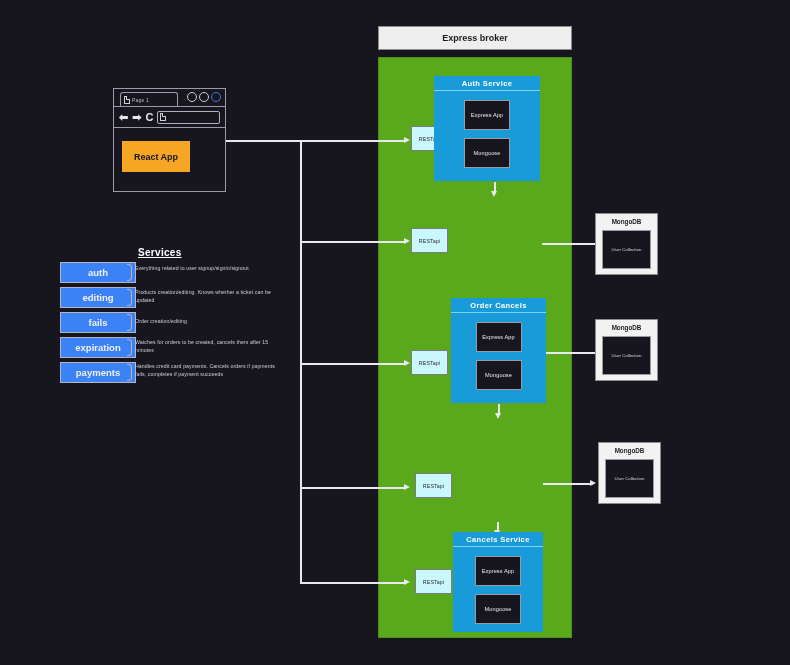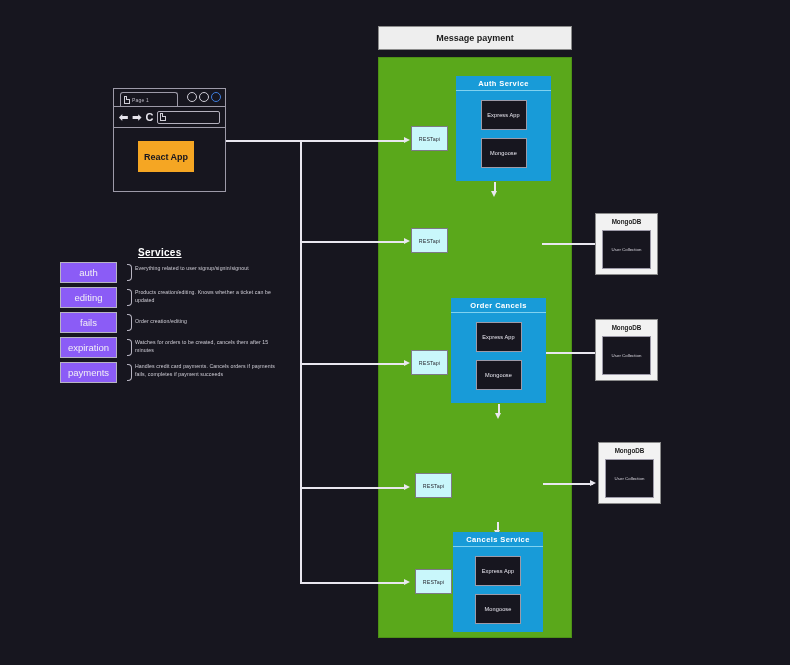--- a/index.html
+++ b/index.html
@@ -40,34 +40,34 @@
     position: absolute; left: 0; top: 17px; width: 100%; height: 22px;
     border-top: 1.5px solid #9d9aa8; border-bottom: 1.5px solid #9d9aa8;
     display: flex; align-items: center; gap: 4px; padding: 0 5px;
   }
   .nav-ico { color: #e6e4ec; font-size: 11px; line-height: 1; font-weight: bold; }
   #url-bar {
     flex: 1; height: 13px; border: 1.3px solid #b3b0bd; border-radius: 2px;
     display: flex; align-items: center; padding-left: 2px; background: #17161f;
   }
   #react-app-button {
-    position: absolute; left: 8px; top: 52px; width: 56px; height: 31px;
+    position: absolute; left: 8px; top: 52px; width: 68px; height: 31px;
     background: #f5a623; border: 1px solid #f5a623;
-    font-size: 9px; font-weight: bold; color: #17161f; margin-left: 16px;
+    font-size: 9px; font-weight: bold; color: #17161f;
   }
 
   
   #services-title {
     left: 138px; top: 247px; font-size: 10px; font-weight: bold;
     color: #ffffff; text-decoration: underline; letter-spacing: .3px; text-align: center;
   }
   .svc-chip {
-    position: absolute; left: 60px; width: 57px; height: 21px;
-    border: 1.3px solid #b8b5c2; background: #8b5cf6;
-    font-size: 9.5px; font-weight: normal; color: #f2f0f6;
+    position: absolute; left: 60px; width: 76px; height: 21px;
+    border: 1.3px solid #b8b5c2; background: #3b82f6;
+    font-size: 9.5px; font-weight: bold; color: #f2f0f6;
   }
   .svc-brace {
     position: absolute; left: 127px; width: 5px;
     border: 1.3px solid #b8b5c2; border-left: none; border-radius: 0 4px 4px 0;
   }
   .svc-desc {
     position: absolute; left: 135px; font-size: 5.2px; color: #cfcdd6;
     line-height: 1.45; width: 150px; letter-spacing: .1px;
   }
 
@@ -170,21 +170,21 @@
   <div class="svc-desc" style="top:318px">Order creation/editing</div>
 
   <div class="svc-chip center-txt" style="top:337px">expiration</div>
   <div class="svc-brace" style="top:339px;height:17px"></div>
   <div class="svc-desc" style="top:339px">Watches for orders to be created, cancels them after 15 minutes</div>
 
   <div class="svc-chip center-txt" style="top:362px">payments</div>
   <div class="svc-brace" style="top:364px;height:17px"></div>
   <div class="svc-desc" style="top:363px">Handles credit card payments.  Cancels orders if payments fails, completes if payment succeeds</div>
 
-  <div class="abs center-txt" id="message-broker">Message payment</div>
+  <div class="abs center-txt" id="message-broker">Express broker</div>
 
   <div class="abs" id="green-pane"></div>
 
   <div class="line-h" style="left:226px;top:140px;width:76px"></div>
   <div class="line-v" style="left:300px;top:140px;height:348px"></div>
 
   <div class="line-h" style="left:300px;top:140px;width:106px"></div>
   <div class="arrow-r" style="left:404px;top:136.5px"></div>
 
   <div class="line-h" style="left:300px;top:241px;width:106px"></div>
@@ -194,21 +194,21 @@
   <div class="arrow-r" style="left:404px;top:359.5px"></div>
 
   <div class="line-h" style="left:300px;top:487px;width:106px"></div>
   <div class="arrow-r" style="left:404px;top:483.5px"></div>
 
   <div class="line-v" style="left:300px;top:487px;height:96px"></div>
   <div class="line-h" style="left:300px;top:582px;width:106px"></div>
   <div class="arrow-r" style="left:404px;top:578.5px"></div>
 
   <div class="restapi-box center-txt" style="left:411px;top:126px">RESTapi</div>
-  <div class="service-block" style="left:456px;top:76px;width:95px;height:105px">
+  <div class="service-block" style="left:434px;top:76px;width:106px;height:105px">
     <div class="service-header center-txt">Auth  Service</div>
     <div class="service-body">
       <div class="inner-box inner-express center-txt">Express App</div>
       <div class="inner-box inner-mongoose center-txt">Mongoose</div>
     </div>
   </div>
   <div class="line-v" style="left:494px;top:182px;height:11px"></div>
   <div class="arrow-d" style="left:491px;top:191px"></div>
 
   <div class="restapi-box center-txt" style="left:411px;top:228px">RESTapi</div>

